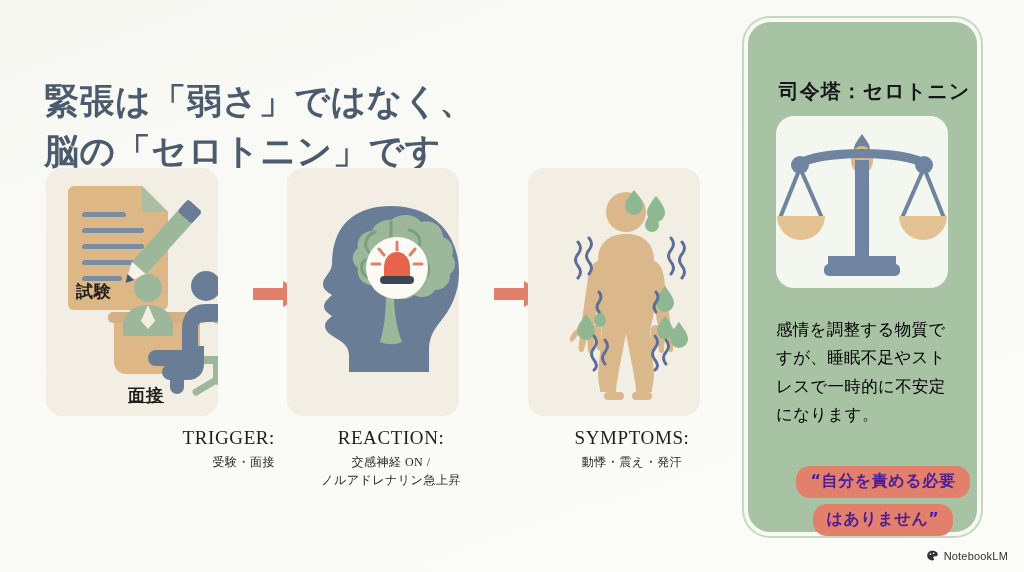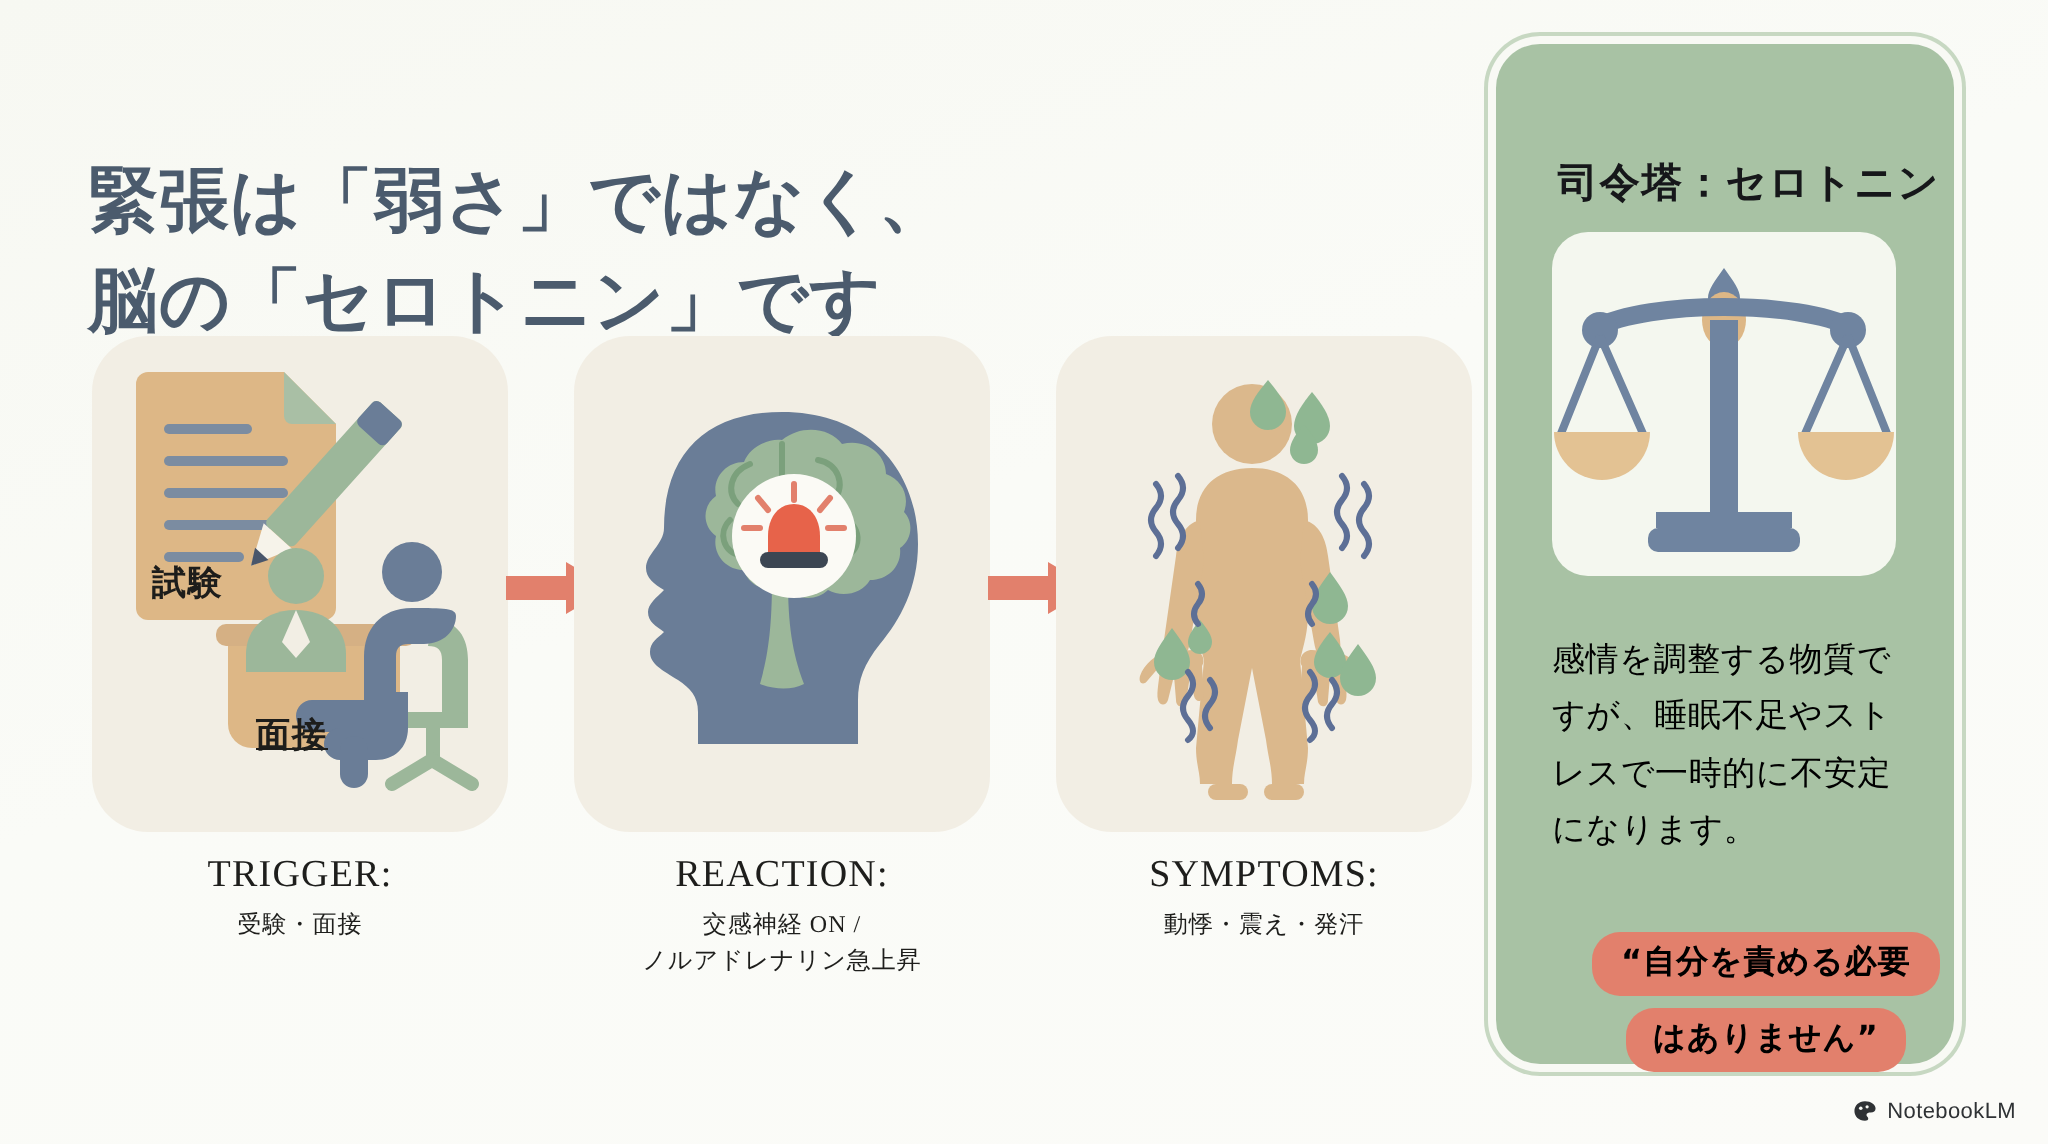--- a/index.html
+++ b/index.html
@@ -39,24 +39,24 @@
   .flow {
     position: absolute;
     left: 46px;
     top: 168px;
     width: 690px;
     height: 250px;
   }
   .panel {
     position: absolute;
     top: 0;
-    width: 208px;
+    width: 172px;
     height: 248px;
     background: #f2eee4;
-    border-radius: 28px;
+    border-radius: 16px;
     overflow: hidden;
   }
   .panel.p1 { left: 0px; }
   .panel.p2 { left: 241px; }
   .panel.p3 { left: 482px; }
 
   .arrow {
     position: absolute;
     top: 113px;
     width: 52px;
@@ -68,39 +68,39 @@
   
   .panel-label {
     position: absolute;
     color: #1d1d1b;
     font-size: 17px;
     font-weight: bold;
     letter-spacing: 1px;
     font-family: "DejaVu Sans", "Liberation Sans", sans-serif;
   }
   .lbl-exam { left: 30px; top: 112px; }
-  .lbl-interview { left: 82px; top: 188px; text-decoration: underline; }
+  .lbl-interview { left: 82px; top: 216px; text-decoration: underline; }
 
   
   .captions {
     position: absolute;
     left: 46px;
     top: 424px;
     width: 690px;
     height: 110px;
   }
   .caption {
     position: absolute;
     top: 0;
     width: 250px;
     text-align: center;
     color: #1e1e1c;
     line-height: 1.5;
   }
-  .caption.c1 { left: -21px; }
+  .caption.c1 { left: -21px; text-align: right; }
   .caption.c2 { left: 220px; }
   .caption.c3 { left: 461px; }
   .cap-head {
     display: block;
     font-family: "Liberation Serif", "DejaVu Serif", serif;
     font-size: 19px;
     letter-spacing: 0.6px;
   }
   .cap-sub {
     display: block;
@@ -154,21 +154,21 @@
   }
   .sb-quote {
     position: absolute;
     left: 0; right: 0;
     top: 444px;
     text-align: center;
   }
   .pill {
     display: inline-block;
     background: #e2806c;
-    color: #000000;
+    color: #4c1d95;
     font-size: 16px;
     font-weight: bold;
     letter-spacing: 0.6px;
     padding: 5px 14px 6px;
     border-radius: 14px;
     margin-bottom: 6px;
     font-family: "DejaVu Sans", "Liberation Sans", sans-serif;
     white-space: nowrap;
     margin-left: 41px;
   }

